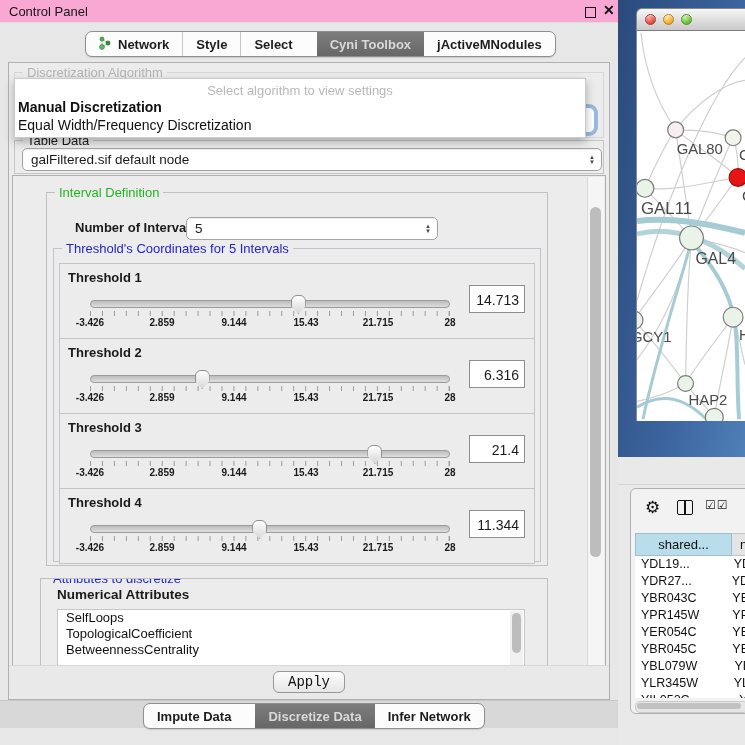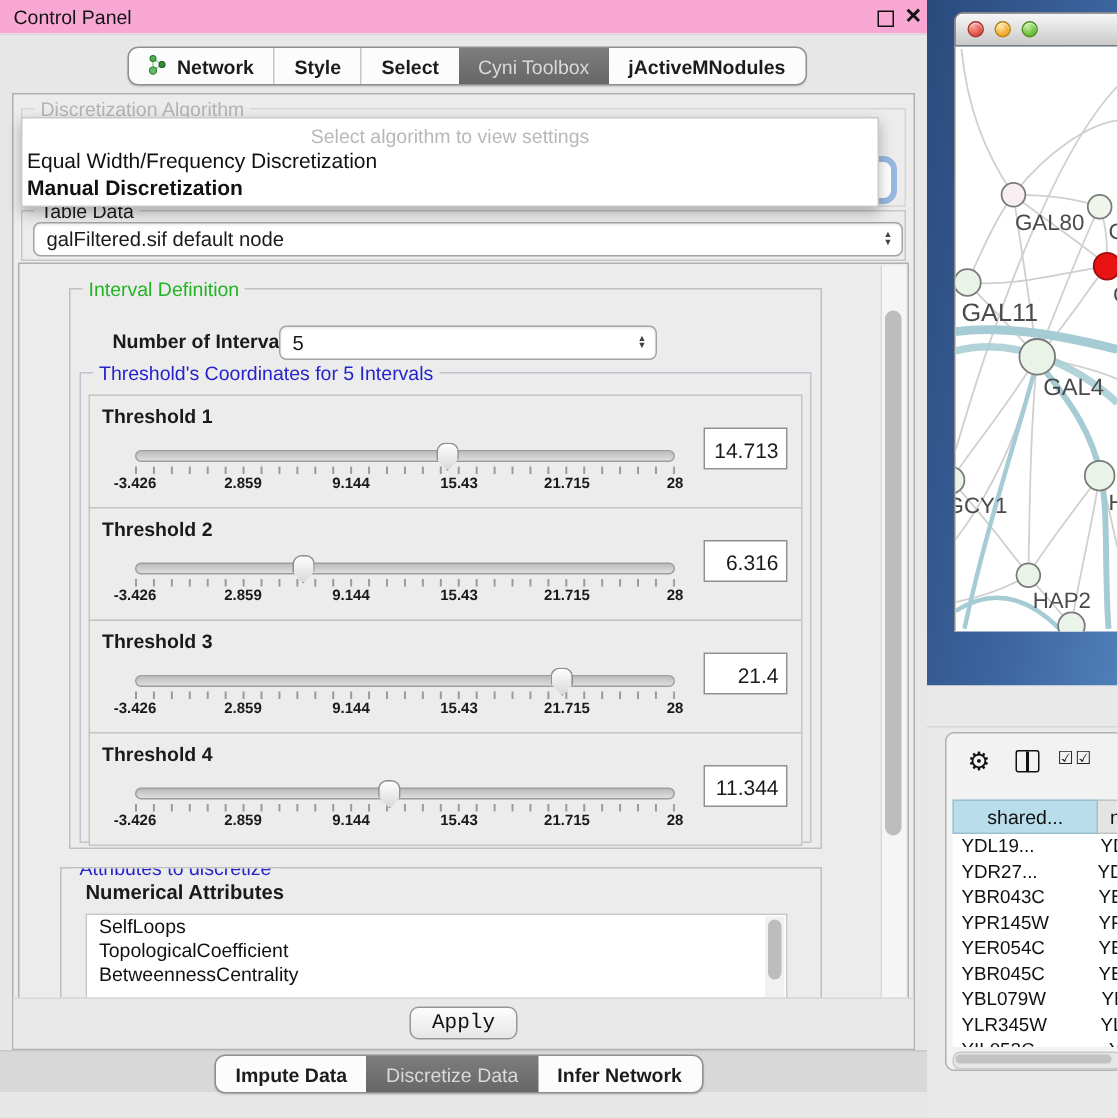--- a/index.html
+++ b/index.html
@@ -10,21 +10,21 @@
   .cp-titlebar{position:absolute;left:0;top:0;width:100%;height:22px;background:#f9a8d4;
                border-bottom:1px solid #dcdcdc;}
   .cp-title{position:absolute;left:9px;top:4px;font-size:13px;color:#141414;}
   .float-btn{position:absolute;left:585px;top:7px;width:9px;height:9px;border:1.5px solid #111;}
   .close-btn{position:absolute;left:603px;top:2px;font-size:14px;font-weight:bold;color:#111;}
   .segbar{display:flex;align-items:stretch;border:1px solid #8f8f8f;border-radius:7px;
           background:#fcfcfc;overflow:hidden;height:24px;box-shadow:0 1px 1px rgba(0,0,0,.12);}
   .seg{display:flex;align-items:center;padding:0 13px;font-size:13px;font-weight:700;color:#1c1c1c;
        white-space:nowrap;}
   .seg.sep{border-left:1px solid #c6c6c6;}
-  .seg.dark{background:linear-gradient(#7d7d7d,#676767);color:#d9d9d9;font-weight:400;}
+  .seg.dark{background:linear-gradient(#7d7d7d,#676767);color:#d9d9d9;font-weight:700;margin-left:11px;}
   .cp-tabs{position:absolute;left:85px;top:31px;}
   .net-ico{margin-right:6px;display:inline-block;}
   .cp-body{position:absolute;left:8px;top:62px;width:600px;height:636px;border:1px solid #b0b0b0;
            background:#ececec;}
   .group{position:absolute;border:1px solid #c6c6c6;}
   .group-title{position:absolute;left:8px;top:-8px;background:#ececec;padding:0 4px;font-size:13px;line-height:15px;}
   .t-faded{color:#b3b3b3;}
   .t-dark{color:#1a1a1a;}
   .t-green{color:#22b422;}
   .t-blue{color:#2424cc;}
@@ -169,22 +169,22 @@
 
     <div class="cp-body">
 
       <div class="group disc-group">
         <span class="group-title t-faded">Discretization Algorithm</span>
         <div class="algo-combo"></div>
       </div>
 
       <div class="popup">
         <div class="popup-hint">Select algorithm to view settings</div>
+        <div class="popup-item bold">Manual Discretization</div>
         <div class="popup-item">Equal Width/Frequency Discretization</div>
-        <div class="popup-item bold">Manual Discretization</div>
       </div>
 
       <div class="group td-group">
         <span class="group-title t-dark">Table Data</span>
         <div class="combo td-combo">
           <span>galFiltered.sif default node</span>
           <span class="spinner">
             <span>▲</span>
               <span>▼</span>
           </span>

